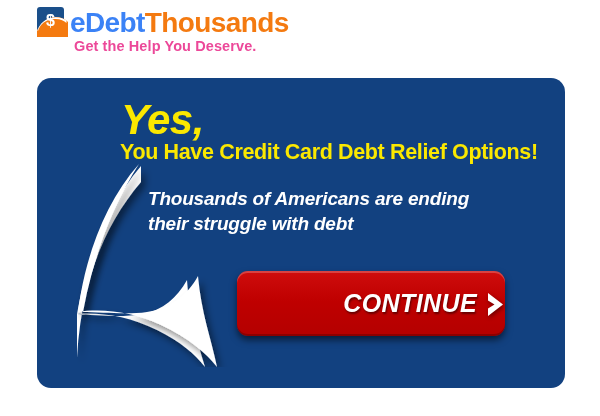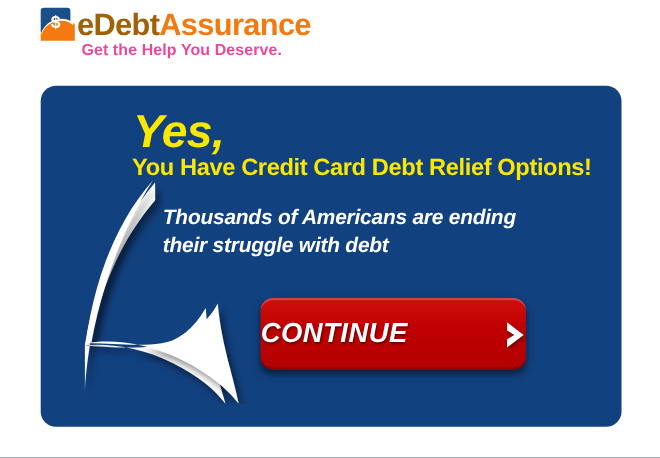--- a/index.html
+++ b/index.html
@@ -39,21 +39,21 @@
   }
   .logo-mark svg { display: block; }
   .logo-wordmark {
     margin-left: 1px;
     font-size: 28px;
     font-weight: bold;
     letter-spacing: -0.6px;
     line-height: 1;
     white-space: nowrap;
   }
-  .wm-a { color: #a16207; }
+  .wm-a { color: #3b82f6; }
   .wm-b { color: #f47a10; }
   .tagline {
     position: absolute;
     left: 74px;
     top: 38px;
     font-size: 14.5px;
     font-weight: bold;
     color: #ec4899;
     letter-spacing: 0.1px;
     white-space: nowrap;
@@ -126,34 +126,34 @@
     position: absolute;
     left: 200px;
     top: 193px;
     width: 246px;
     height: 70px;
   }
   .cta {
     position: absolute;
     left: 0;
     top: 0;
-    width: 241px;
+    width: 268px;
     height: 65px;
     border: 0;
     padding: 0;
     border-radius: 11px;
     background: linear-gradient(180deg, #cf0d0d 0%, #bf0000 46%, #b40000 100%);
     box-shadow:
       0 4px 7px rgba(0,0,0,0.55),
       inset 0 2px 0 rgba(255,255,255,0.22),
       inset 0 -2px 0 rgba(0,0,0,0.22);
     cursor: pointer;
     display: flex;
     align-items: center;
-    justify-content: space-between;
+    justify-content: flex-end;
     gap: 9px;
     font-family: "Liberation Sans", sans-serif;
   }
   .cta-label {
     font-size: 25px;
     font-weight: bold;
     font-style: italic;
     color: #ffffff;
     letter-spacing: 0.4px;
     text-shadow: 1px 2px 2px rgba(0,0,0,0.45);
@@ -178,21 +178,21 @@
     <span class="logo-mark">
       <svg width="33" height="33" viewBox="0 0 33 33" xmlns="http://www.w3.org/2000/svg">
         <rect x="1" y="1" width="27" height="24" rx="3" fill="#1a4f8a"></rect>
         <path d="M1 25 C1 25 6 12 19 11 C25 10.5 29 13 32 16 L32 31 L1 31 Z" fill="#f47a10"></path>
         <path d="M2 25 C4 18 10 13.5 18 13 C24 12.6 28 14.6 30.5 17 L30.5 14.6 C27.5 12.3 24 11 18 11.4 C9.5 12 3.5 17.5 1.5 24.5 Z" fill="#ffffff"></path>
         <text x="14.5" y="19.6" font-family="Liberation Sans, sans-serif" font-size="16" font-weight="bold" fill="#ffffff" text-anchor="middle">$</text>
       </svg>
     </span>
 
     <span class="logo-wordmark">
-      <span class="wm-a">eDebt</span><span class="wm-b">Assurance</span>
+      <span class="wm-a">eDebt</span><span class="wm-b">Thousands</span>
     </span>
 
   </div>
 
   <div class="tagline">Get the Help You Deserve.</div>
 
 </div>
 
 <div class="panel">
 

